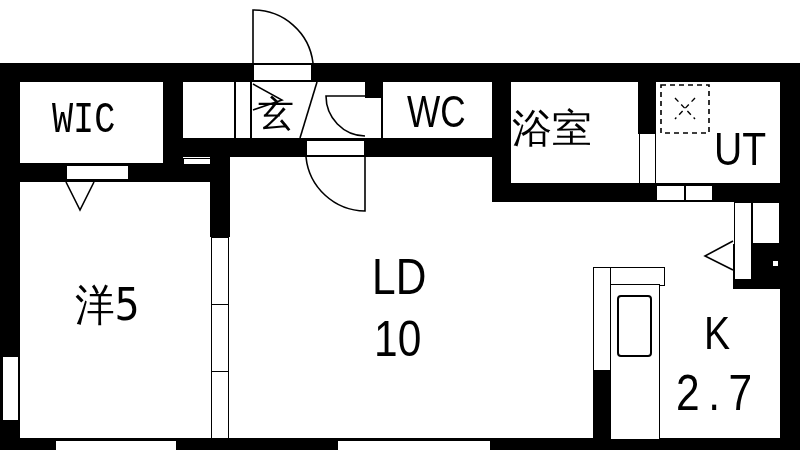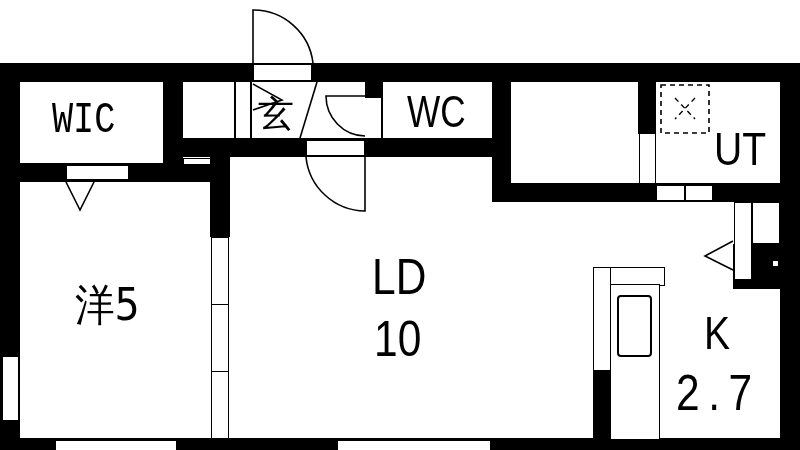--- a/index.html
+++ b/index.html
@@ -81,20 +81,21 @@
     <rect x="661" y="77" width="48" height="48" fill="none" stroke="#000" stroke-width="1.6" stroke-dasharray="5,4"></rect>
     <line x1="675" y1="90" x2="695" y2="111" stroke="#000" stroke-width="1.4" stroke-dasharray="5,4"></line>
     <line x1="695" y1="90" x2="675" y2="111" stroke="#000" stroke-width="1.4" stroke-dasharray="5,4"></line>
 
     <path d="M733,233 L705,248 L733,262" fill="none" stroke="#000" stroke-width="1.6"></path>
   </svg>
 
   <div class="lbl" style="left:52px;top:90px;font-size:44px;transform:scaleX(0.8);transform-origin:left top;font-family:'Liberation Mono',monospace;">WIC</div>
   <div class="lbl jp" style="left:258px;top:88px;font-size:36px;">玄</div>
   <div class="lbl" style="left:407px;top:82px;font-size:44px;transform:scaleX(0.8);transform-origin:left top;">WC</div>
+  <div class="lbl jp" style="left:512px;top:100px;font-size:40px;">浴室</div>
   <div class="lbl" style="left:714px;top:118px;font-size:46px;transform:scaleX(0.85);transform-origin:left top;">UT</div>
   <div class="lbl jp" style="left:75px;top:275px;font-size:44px;transform:scaleX(0.9);transform-origin:left top;">洋5</div>
   <div class="lbl" style="left:372px;top:244px;font-size:50px;transform:scaleX(0.85);transform-origin:left top;">LD</div>
   <div class="lbl" style="left:374px;top:306px;font-size:50px;transform:scaleX(0.85);transform-origin:left top;">10</div>
   <div class="lbl" style="left:704px;top:302px;font-size:46px;transform:scaleX(0.85);transform-origin:left top;">K</div>
   <div class="lbl" style="left:676px;top:360px;font-size:50px;letter-spacing:10px;transform:scaleX(0.85);transform-origin:left top;">2.7</div>
 
 </div>
 
 </body></html>

